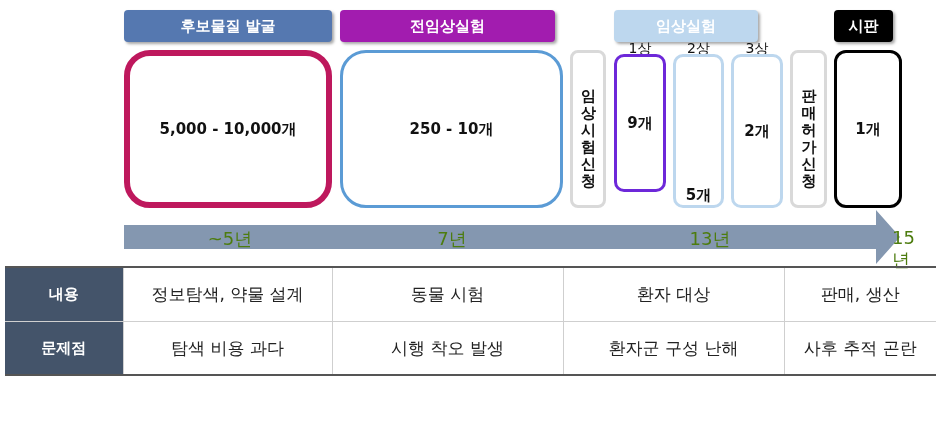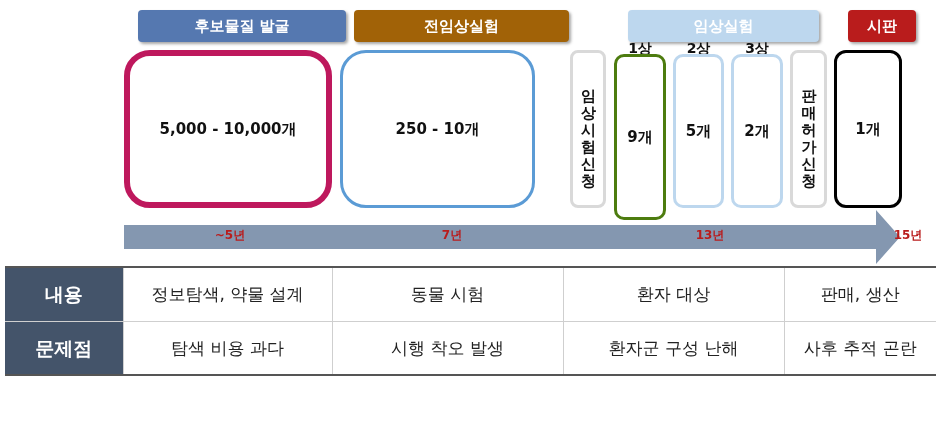--- a/index.html
+++ b/index.html
@@ -1,66 +1,66 @@
 <!DOCTYPE html>
 <html><head>
 <meta charset="utf-8">
 <style>
   * { box-sizing: border-box; margin: 0; padding: 0; }
   body { width: 940px; height: 436px; background: #ffffff; position: relative; overflow: hidden;
          font-family: "DejaVu Sans", "Liberation Sans", sans-serif; }
   .hbar { position: absolute; top: 10px; height: 32px; border-radius: 4px; color: #fff; font-weight: bold;
           font-size: 15px; display: flex; align-items: center; justify-content: center;
-          box-shadow: 2px 2px 3px rgba(0,0,0,0.35); margin-left: 14px; }
+          box-shadow: 2px 2px 3px rgba(0,0,0,0.35); }
   .box { position: absolute; top: 50px; height: 158px; background: #fff; display: flex; align-items: center;
          justify-content: center; font-weight: bold; color: #111; font-size: 15px; }
   .vtext { writing-mode: vertical-rl; text-orientation: upright; letter-spacing: 2px; font-size: 15px; }
-  .phase-label { position: absolute; top: 40px; font-size: 14px; font-weight: bold; color: #111; text-align: center; }
+  .phase-label { position: absolute; top: 40px; font-size: 14px; font-weight: normal; color: #111; text-align: center; }
   .arrow { position: absolute; top: 210px; left: 124px; width: 776px; height: 54px; }
-  .yr { position: absolute; top: 227px; color: #b91c1c; font-weight: bold; font-size: 12px; transform: translateX(-50%); }
+  .yr { position: absolute; top: 227px; color: #4d7c0f; font-weight: normal; font-size: 18px; transform: translateX(-50%); }
   table { position: absolute; left: 5px; top: 266px; width: 931px; border-collapse: collapse;
           border-top: 2px solid #555; border-bottom: 2px solid #555; }
   td { border: 1px solid #cfcfcf; text-align: center; vertical-align: middle; font-size: 17px; color: #222;
        height: 54px; line-height: 16px; }
-  td.rh { background: #44546a; color: #fff; font-weight: bold; font-size: 19px; width: 118px; border-color: #d0d0d0; }
+  td.rh { background: #44546a; color: #fff; font-weight: bold; font-size: 15px; width: 118px; border-color: #d0d0d0; }
   tr td:first-child { border-left: none; }
   tr td:last-child { border-right: none; }
 </style>
 </head>
 <body>
 
 <div class="hbar" style="left:124px;width:208px;background:#5578b0;">
   <span>후보물질 발굴</span>
 </div>
-<div class="hbar" style="left:340px;width:215px;background:#a16207;">
+<div class="hbar" style="left:340px;width:215px;background:#a21caf;">
   <span>전임상실험</span>
 </div>
-<div class="hbar" style="left:614px;width:191px;background:#bdd7ee;justify-content:center;">
+<div class="hbar" style="left:614px;width:144px;background:#bdd7ee;justify-content:center;">
   <span>임상실험</span>
 </div>
-<div class="hbar" style="left:834px;width:68px;background:#b91c1c;justify-content:center;">
+<div class="hbar" style="left:834px;width:59px;background:#000000;justify-content:center;">
   <span>시판</span>
 </div>
 
 <div class="box" style="left:124px;width:208px;border:6px solid #be185d;border-radius:26px;">
   <span>5,000 - 10,000개</span>
 </div>
-<div class="box" style="left:340px;width:195px;border:3px solid #5b9bd5;border-radius:26px;">
+<div class="box" style="left:340px;width:223px;border:3px solid #5b9bd5;border-radius:26px;">
   <span>250 - 10개</span>
 </div>
 <div class="box" style="left:570px;width:36px;border:3px solid #d9d9d9;border-radius:8px;">
   <span class="vtext">임상시험신청</span>
 </div>
 
 <div class="phase-label" style="left:614px;width:52px;">1상</div>
-<div class="box" style="left:614px;width:52px;top:54px;height:166px;border:3px solid #4d7c0f;border-radius:10px;">
+<div class="box" style="left:614px;width:52px;top:54px;height:138px;border:3px solid #6d28d9;border-radius:10px;">
   <span>9개</span>
 </div>
 <div class="phase-label" style="left:673px;width:51px;">2상</div>
-<div class="box" style="left:673px;width:51px;top:54px;height:154px;border:3px solid #bdd7ee;border-radius:10px;">
+<div class="box" style="left:673px;width:51px;top:54px;height:154px;border:3px solid #bdd7ee;border-radius:10px;align-items:flex-end;">
   <span>5개</span>
 </div>
 <div class="phase-label" style="left:731px;width:52px;">3상</div>
 <div class="box" style="left:731px;width:52px;top:54px;height:154px;border:3px solid #bdd7ee;border-radius:10px;">
   <span>2개</span>
 </div>
 
 <div class="box" style="left:790px;width:37px;border:3px solid #d9d9d9;border-radius:8px;">
   <span class="vtext">판매허가신청</span>
 </div>

